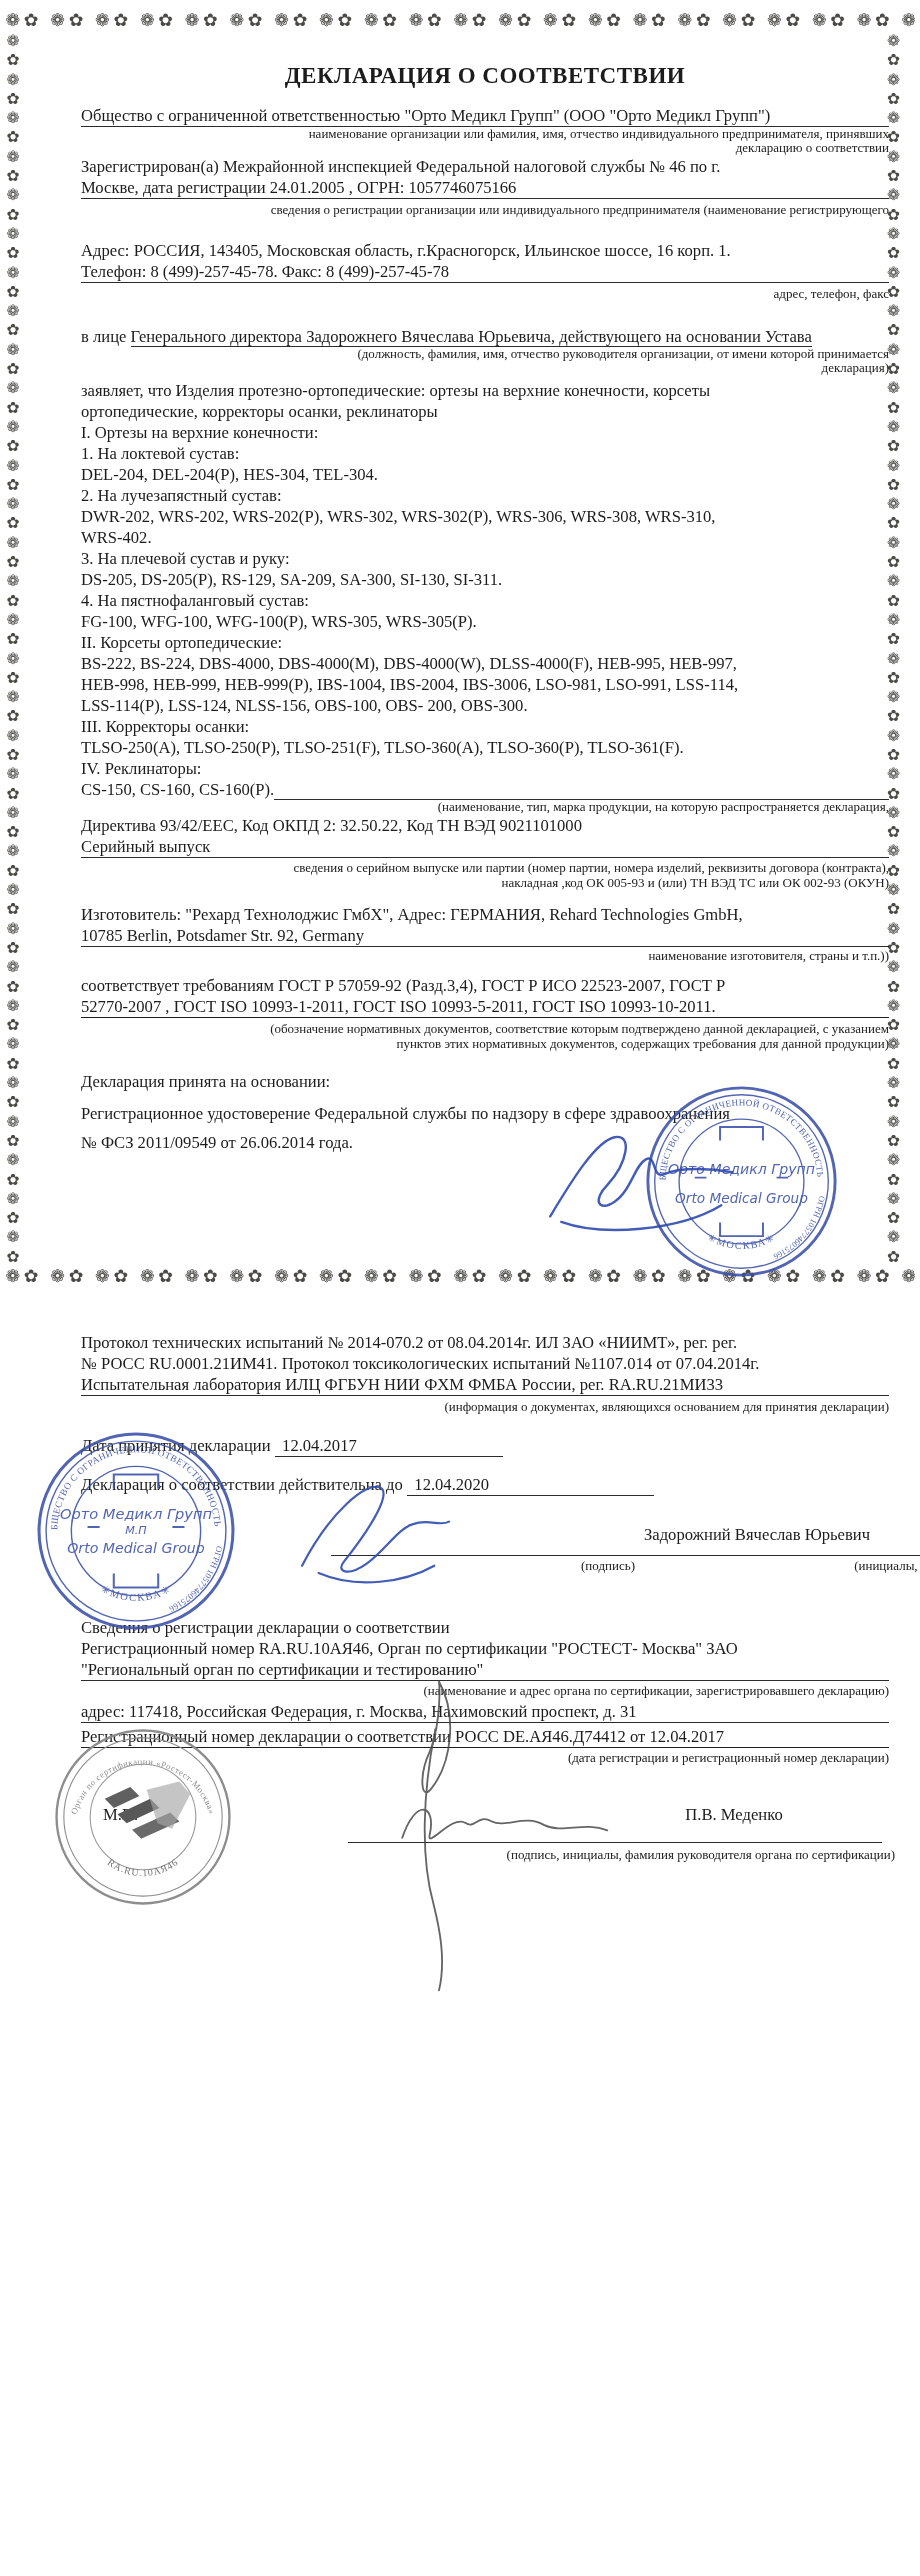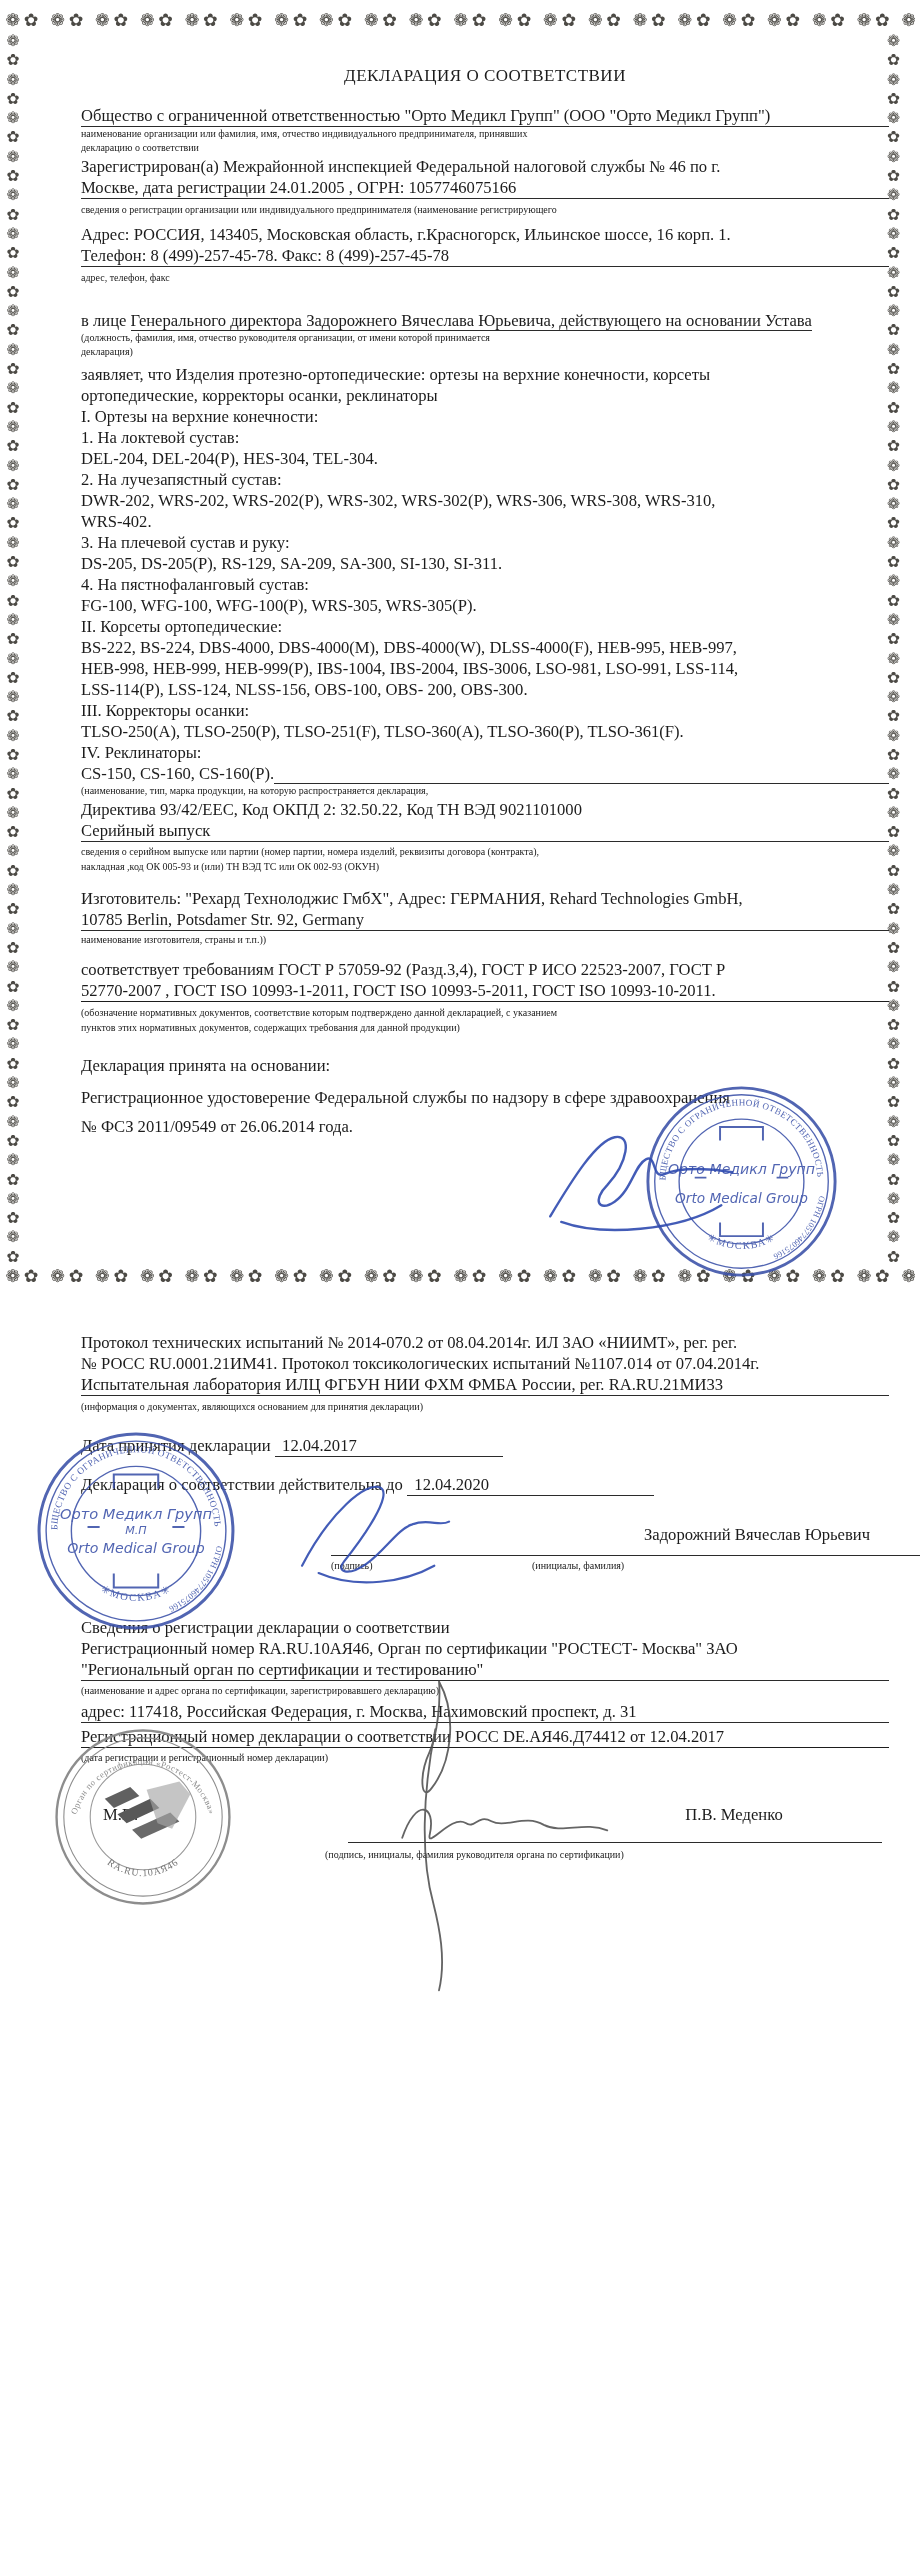--- a/index.html
+++ b/index.html
@@ -10,25 +10,25 @@
   .orn-h{left:5.5px;width:909px;height:28px;font-size:17.5px;letter-spacing:3.7px;
          white-space:nowrap;overflow:hidden;line-height:28px;}
   .orn-top{top:5.5px;}
   .orn-bottom{top:1262px;}
   .orn-v{top:31px;width:24px;height:1233px;font-size:15.6px;line-height:19.3px;
          word-break:break-all;overflow:hidden;}
   .orn-left{left:6.4px;}
   .orn-right{left:887px;}
   
   #flow{position:absolute;top:64px;left:81px;width:808px;}
-  .ttl{font-size:17px;font-weight:normal;text-align:center;line-height:24px;margin-bottom:16.6px;letter-spacing:0.5px;}
+  .ttl{font-size:23px;font-weight:bold;text-align:center;line-height:24px;margin-bottom:16.6px;letter-spacing:0.5px;}
   .t{font-size:16.6px;line-height:21px;white-space:nowrap;}
   .u{border-bottom:1.4px solid #2b2b2b;}
   .u2{border-bottom:1.8px solid #1d1d1d;}
-  .c{font-size:10px;line-height:14.7px;text-align:left;white-space:nowrap;color:#202020;}
+  .c{font-size:13px;line-height:14.7px;text-align:right;white-space:nowrap;color:#202020;}
   .uspan{border-bottom:1.4px solid #2b2b2b;}
   .flexline{display:flex;}
   .fill{flex:1;border-bottom:1.4px solid #2b2b2b;}
   .val-u{display:inline-block;border-bottom:1.4px solid #2b2b2b;padding:0 9.2px 0 7.4px;}
   .b{font-weight:normal;}
   
   .absec{position:absolute;left:81px;width:808px;}
   .sigrow{position:absolute;left:81px;width:808px;height:101px;}
   .aline{position:absolute;border-top:1.4px solid #2b2b2b;height:0;}
   .apos{position:absolute;}
@@ -52,21 +52,21 @@
     <div class="ttl">ДЕКЛАРАЦИЯ О СООТВЕТСТВИИ</div>
 
     <div class="t u">Общество с ограниченной ответственностью "Орто Медикл Групп"  (ООО "Орто Медикл Групп")</div>
     <div class="c">наименование организации или фамилия, имя, отчество индивидуального предпринимателя, принявших</div>
     <div class="c">декларацию о соответствии</div>
 
     <div class="t">Зарегистрирован(а) Межрайонной инспекцией Федеральной налоговой службы № 46 по г.</div>
     <div class="t u">Москве, дата регистрации 24.01.2005 , ОГРН: 1057746075166</div>
     <div class="c" style="margin-top:3.7px">сведения о регистрации организации или индивидуального предпринимателя (наименование регистрирующего</div>
 
-    <div class="t" style="margin-top:7px">Адрес: РОССИЯ, 143405, Московская область, г.Красногорск, Ильинское шоссе, 16 корп. 1.</div>
+    <div class="t" style="margin-top:23px">Адрес: РОССИЯ, 143405, Московская область, г.Красногорск, Ильинское шоссе, 16 корп. 1.</div>
     <div class="t u">Телефон: 8 (499)-257-45-78. Факс: 8 (499)-257-45-78</div>
     <div class="c" style="margin-top:3.7px">адрес, телефон, факс</div>
 
     <div class="t" style="margin-top:24px"><span>в лице </span><span class="uspan">Генерального директора Задорожнего Вячеслава Юрьевича, действующего на основании Устава</span></div>
     <div class="c">(должность, фамилия, имя, отчество руководителя организации, от имени которой принимается</div>
     <div class="c">декларация)</div>
 
     <div class="t" style="margin-top:3.7px">заявляет, что Изделия протезно-ортопедические: ортезы на верхние конечности, корсеты</div>
     <div class="t">ортопедические, корректоры осанки, реклинаторы</div>
 

